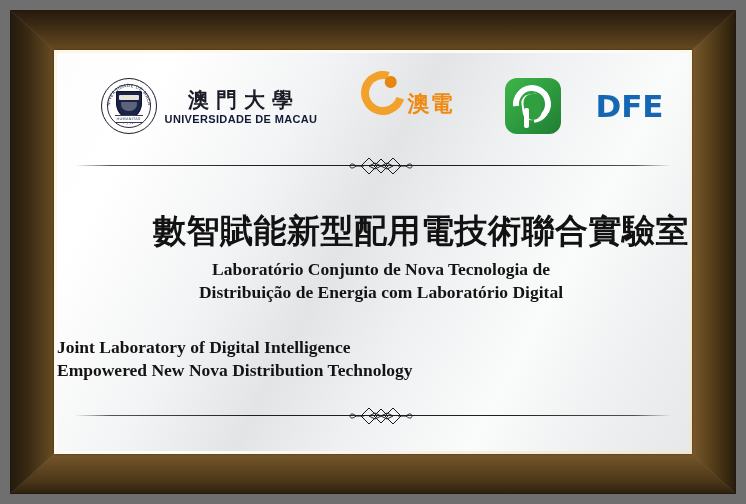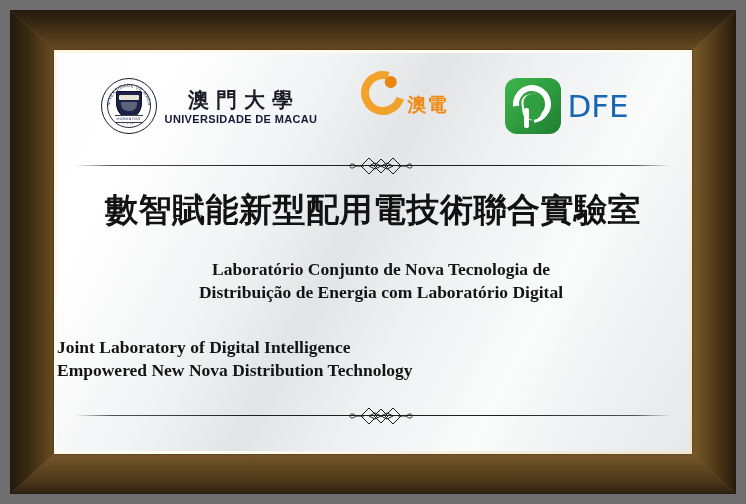--- a/index.html
+++ b/index.html
@@ -225,21 +225,21 @@
     top: 2px;
     width: 12px; height: 12px;
     background: #e8860f;
     border-radius: 50%;
   }
   .cem-cn {
     position: absolute;
     left: 52px; top: 26px;
     font-family: "DejaVu Sans", sans-serif;
     font-weight: bold;
-    font-size: 19px;
+    font-size: 22px;
     line-height: 18px;
     letter-spacing: 1px;
     color: #ef8b15;
   }
   .cem-word {
     position: absolute;
     left: 16px; top: 42px;
     font-family: "DejaVu Sans", sans-serif;
     font-weight: bold;
     font-size: 29px;
@@ -293,25 +293,26 @@
     background: #ffffff;
     border-radius: 2px;
   }
   .dfe-words {
     display: flex;
     flex-direction: column;
     justify-content: center;
   }
   .dfe-en {
     font-family: "DejaVu Sans", sans-serif;
-    font-weight: normal;
+    font-weight: bold;
     font-size: 31px;
     line-height: 32px;
     letter-spacing: 0px;
     color: #1667b3;
+    margin-left: 28px;
   }
   .dfe-cn {
     font-family: "DejaVu Sans", sans-serif;
     font-weight: bold;
     font-size: 19px;
     line-height: 21px;
     letter-spacing: 1px;
     color: #1667b3;
   }
 
@@ -343,23 +344,23 @@
     width: 74px;
     height: 22px;
   }
   .divider-top { top: 102px; }
   .divider-bottom { top: 352px; }
 
   
   .title-cn {
     position: absolute;
     left: 0; right: 0;
-    top: 140px;
-    text-align: center;
-    font-family: Liberation Mono, monospace;
+    top: 158px;
+    text-align: right;
+    font-family: Liberation Serif, serif;
     font-weight: bold;
     font-size: 33px;
     line-height: 40px;
     letter-spacing: 0.5px;
     color: #121212;
   }
   .subtitle-pt {
     position: absolute;
     left: 16px; right: 0;
     top: 205px;

